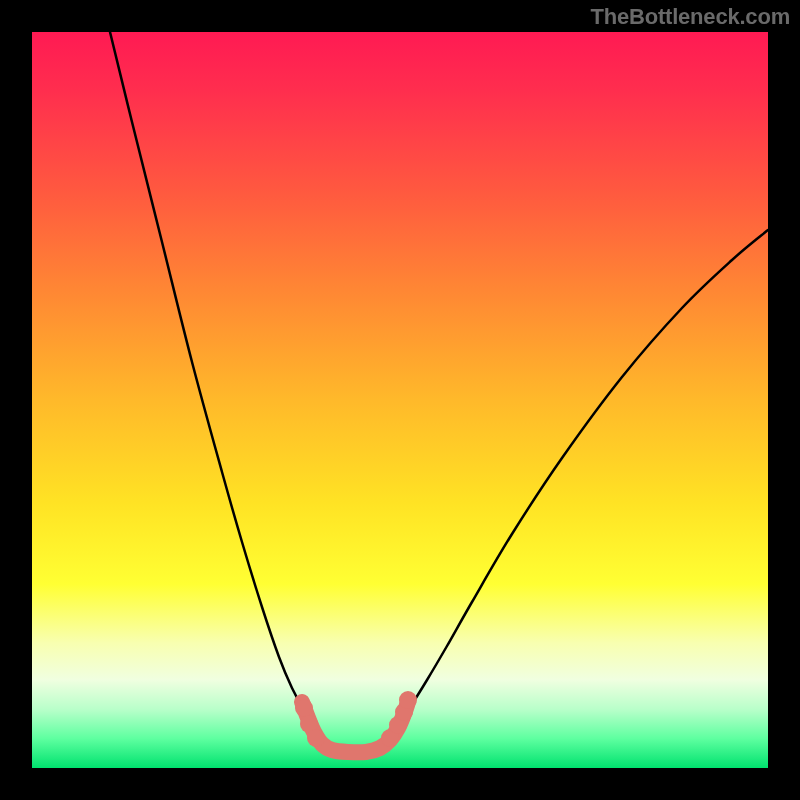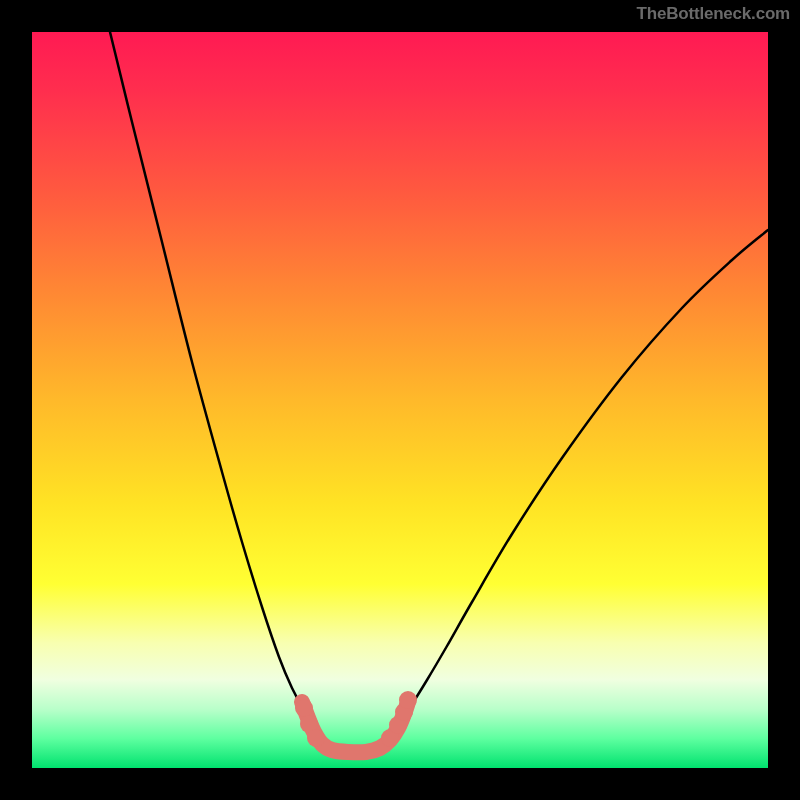--- a/index.html
+++ b/index.html
@@ -35,21 +35,21 @@
       #b9ffca 92%,
       #5effa0 96%,
       #00e26e 100%
     );
   }
   .watermark {
     position: absolute;
     top: 4px;
     right: 10px;
     color: #6a6a6a;
-    font-size: 17px;
+    font-size: 22px;
     font-weight: 600;
     letter-spacing: -0.2px;
     user-select: none;
   }
   svg {
     position: absolute;
     left: 0; top: 0;
   }
 </style>
 </head>

